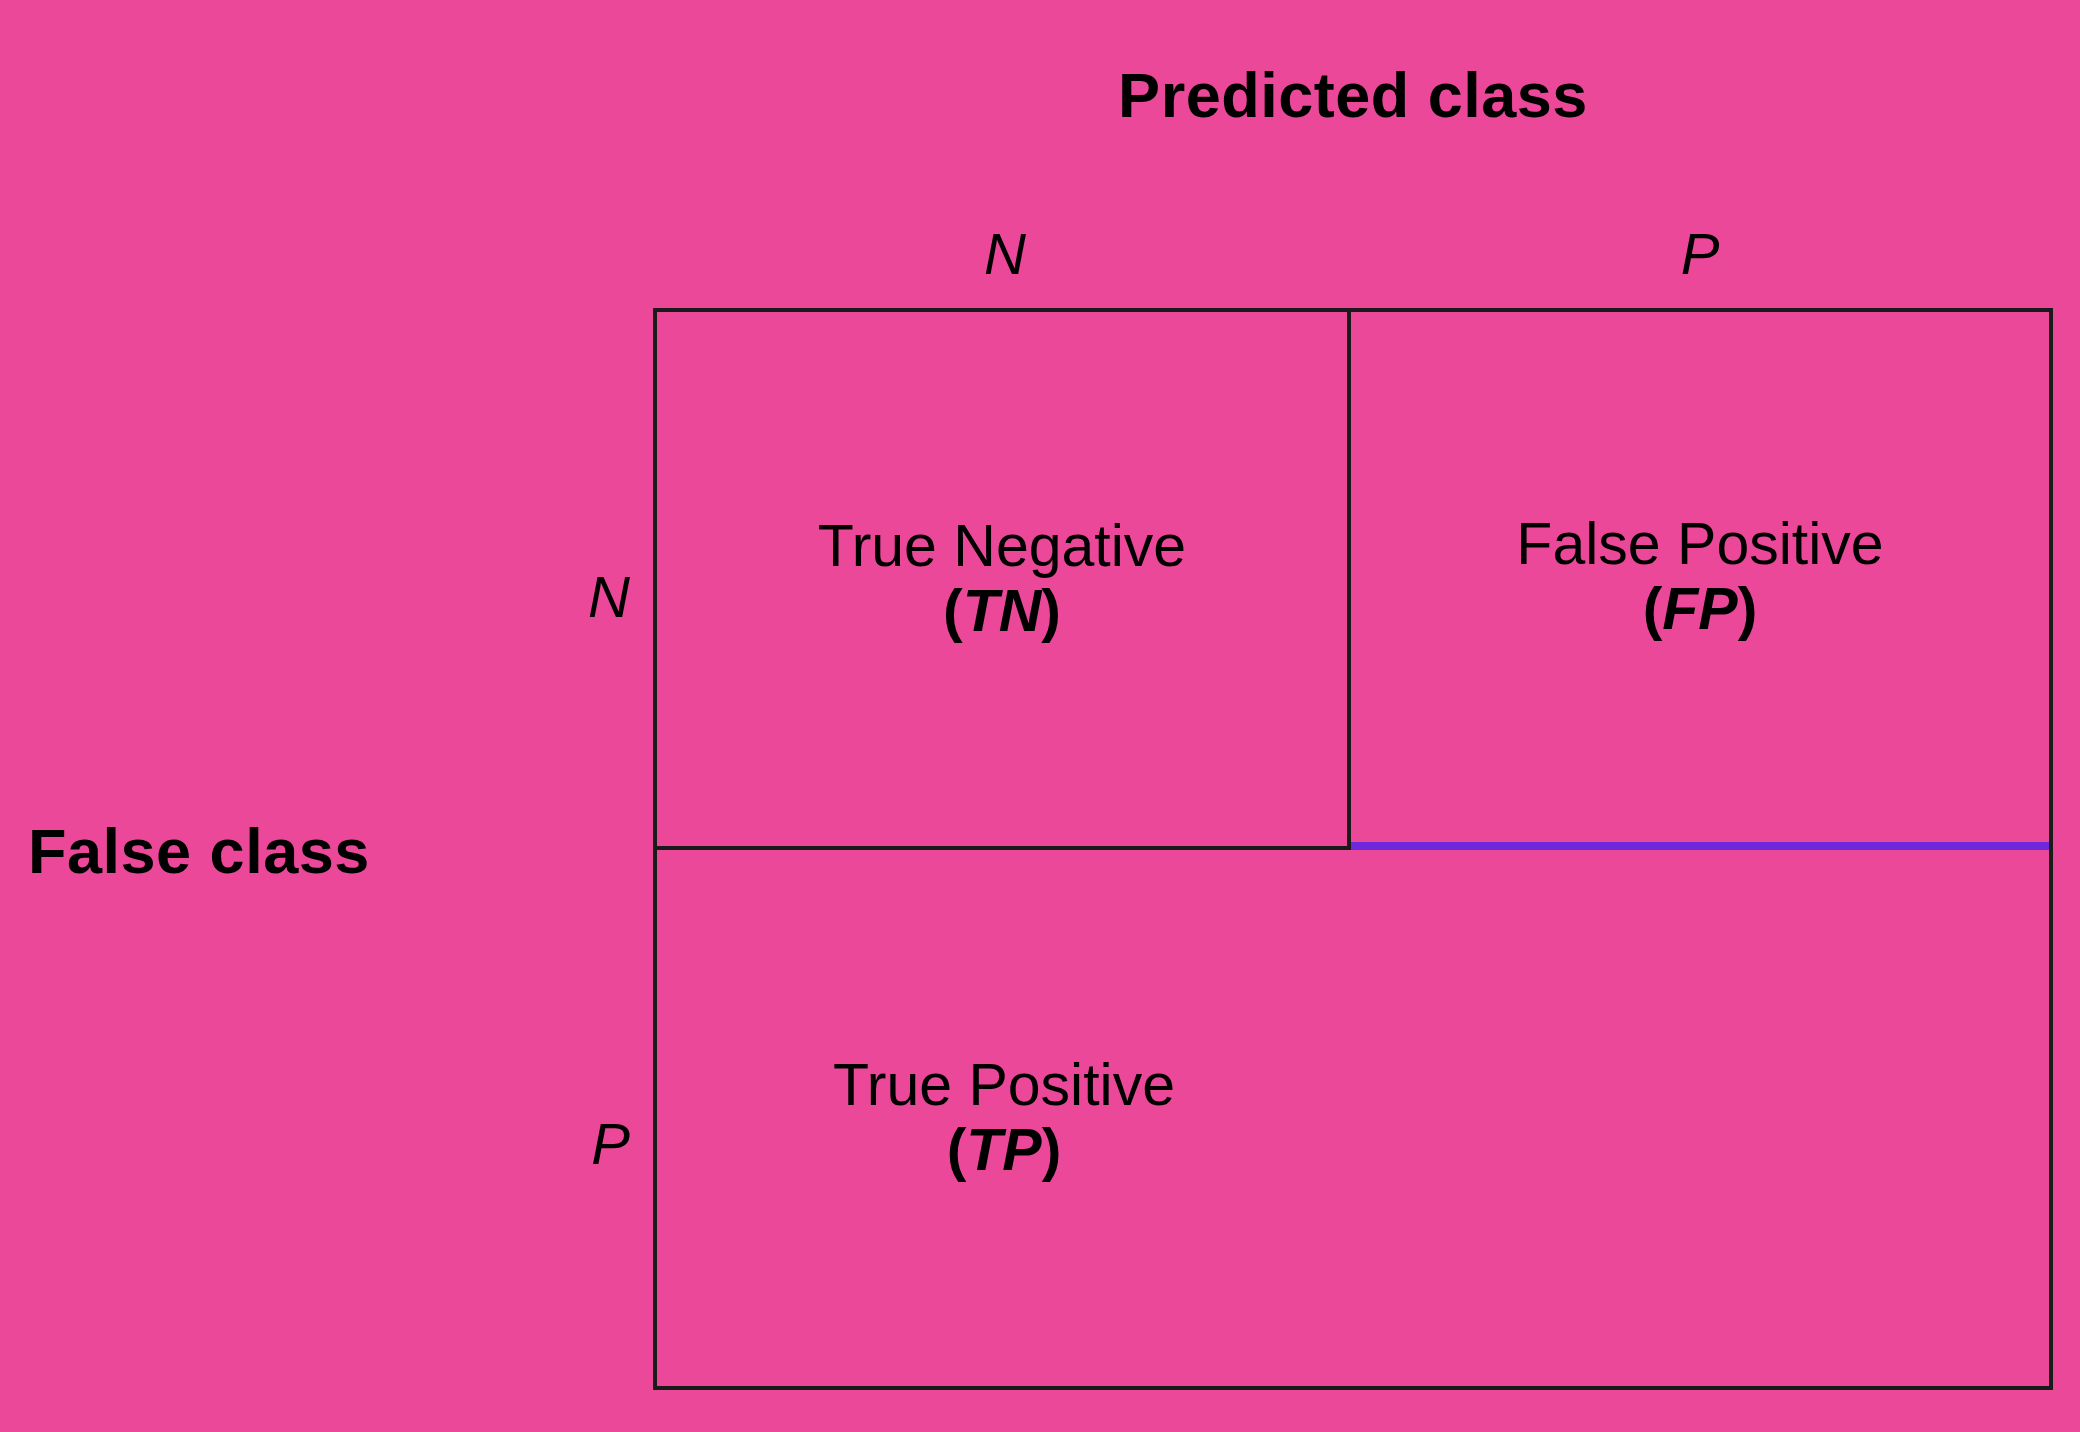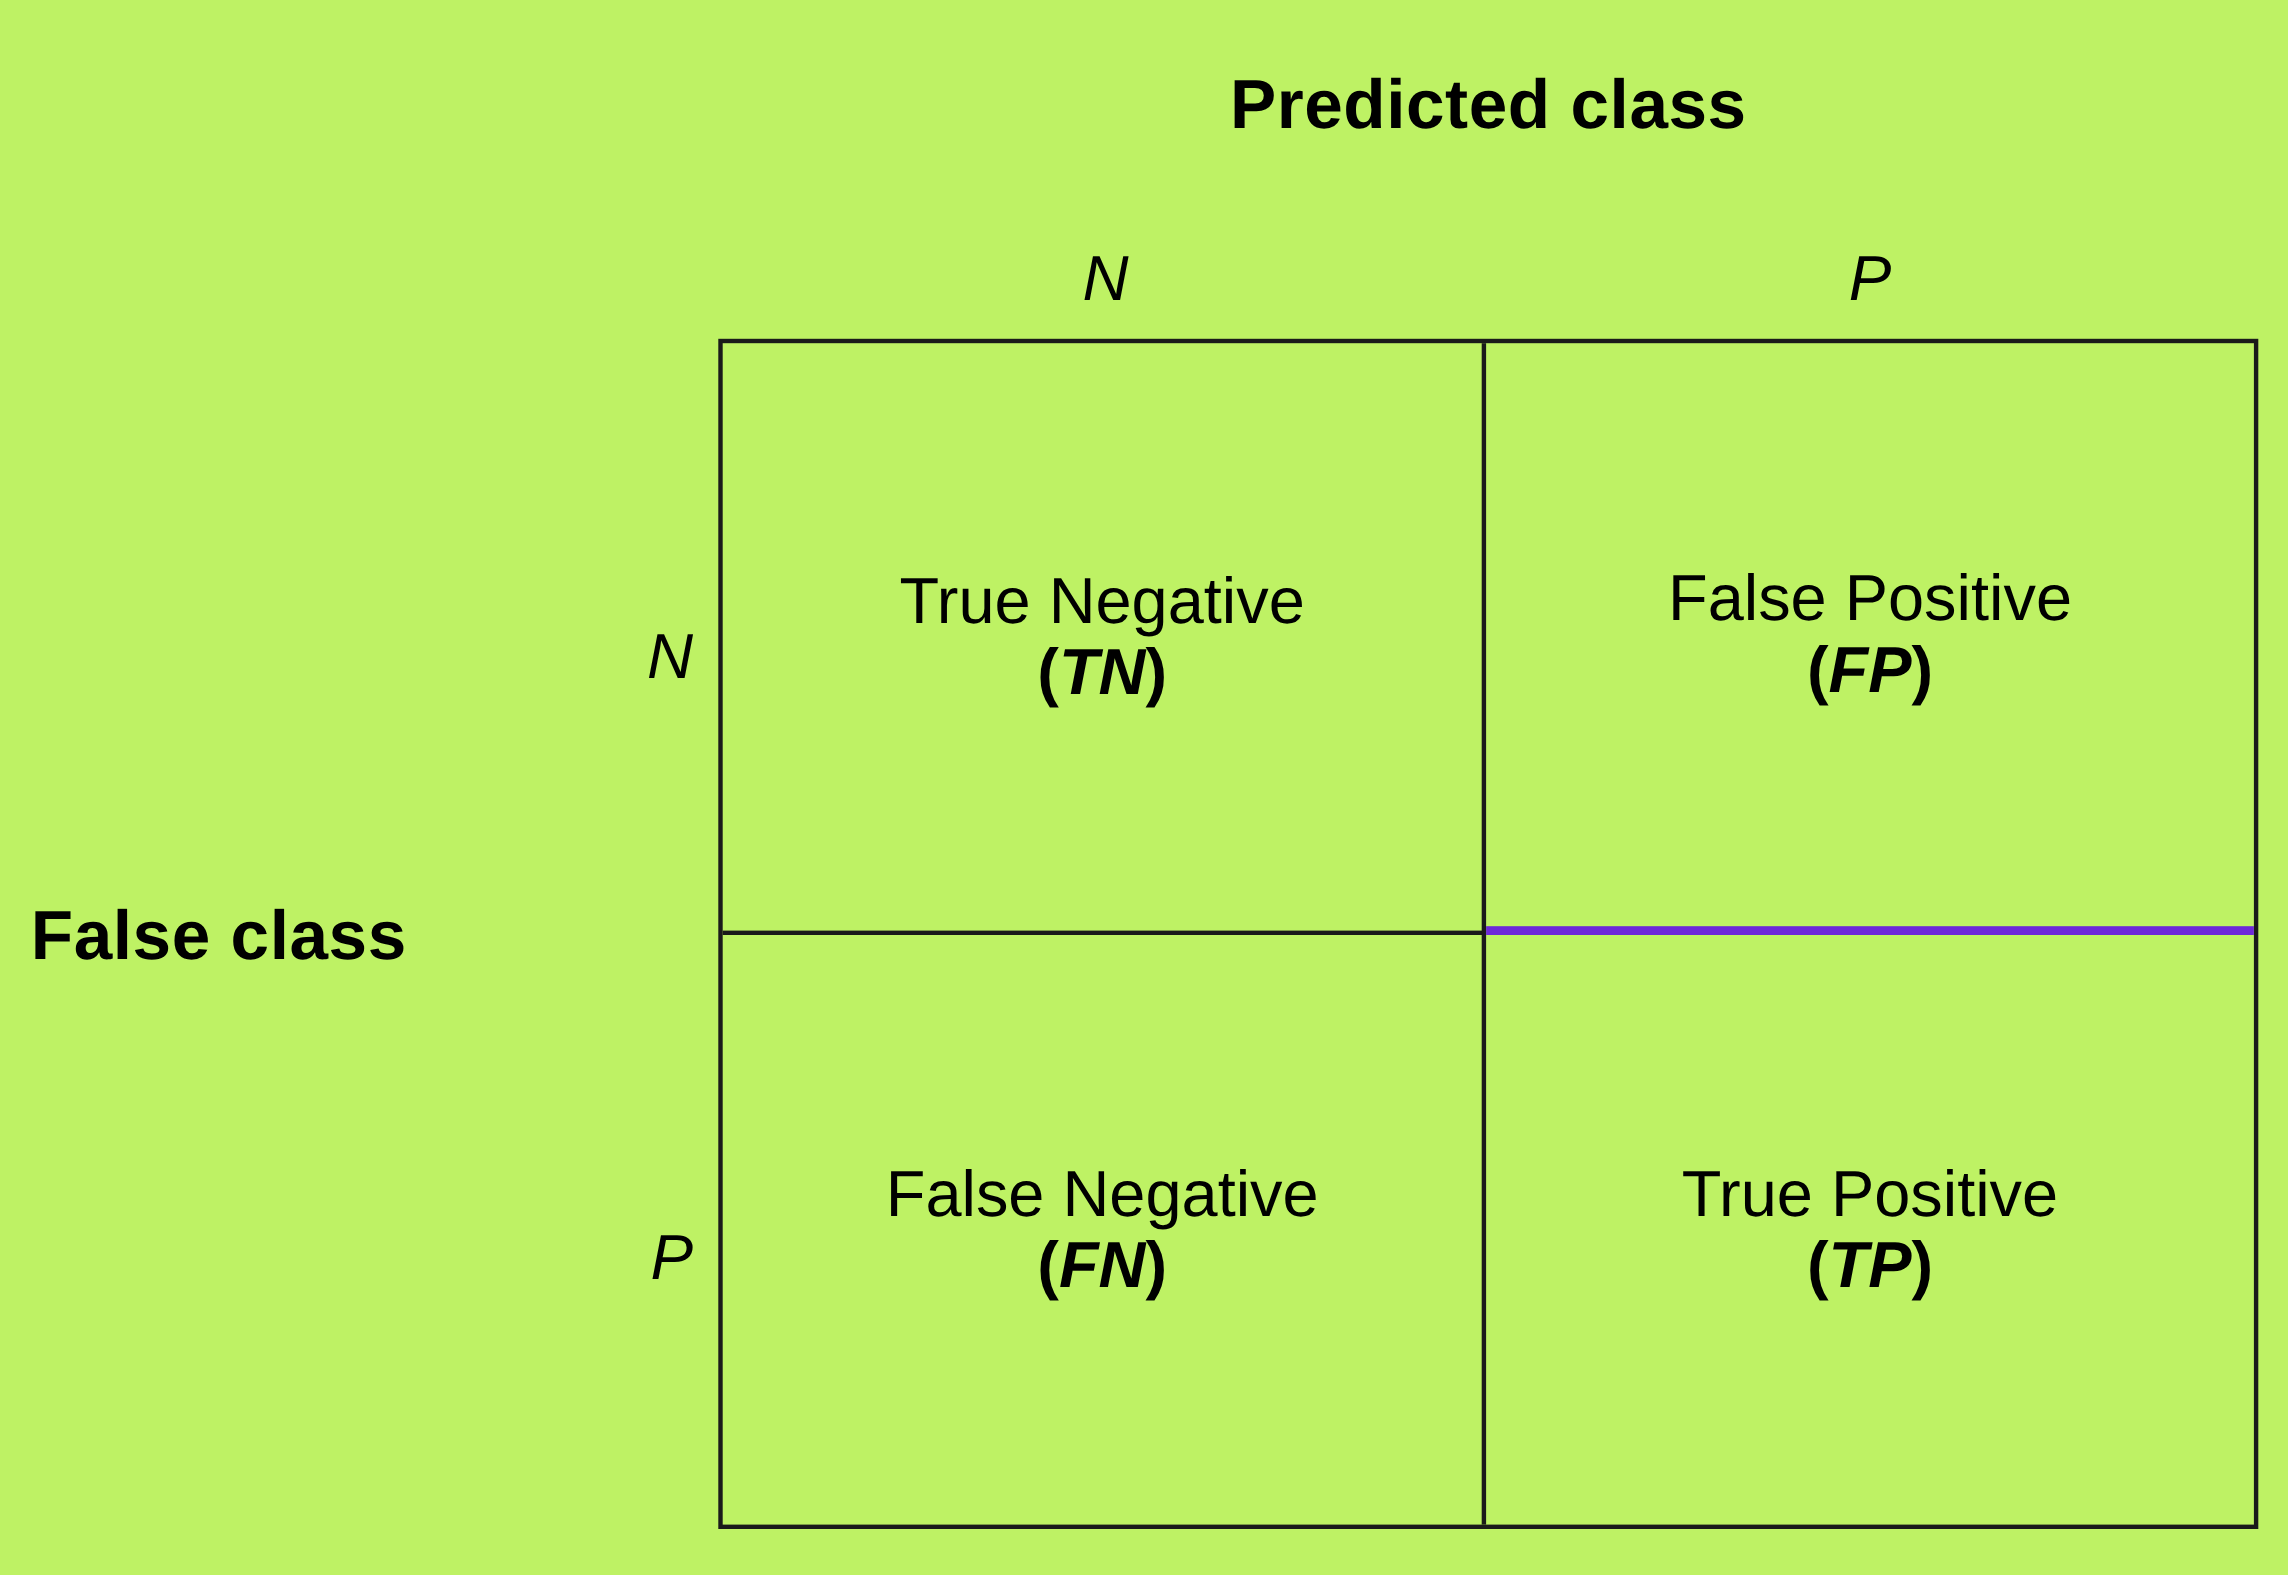--- a/index.html
+++ b/index.html
@@ -10,21 +10,21 @@
   }
   body {
     font-family: "Liberation Sans", sans-serif;
     color: #000000;
   }
 
   #canvas {
     position: relative;
     width: 2080px;
     height: 1432px;
-    background: #bef264;
+    background: #ec4899;
     overflow: hidden;
   }
 
   
   .predicted-title {
     position: absolute;
     left: 653px;
     top: 62px;
     width: 1400px;
     text-align: center;
@@ -149,26 +149,20 @@
       </div>
     </div>
 
     <div class="cell cell-fp">
       <div class="cell-name">False Positive</div>
       <div class="cell-abbr">
         <span class="paren">(</span><span class="abbr-code">FP</span><span class="paren">)</span>
       </div>
     </div>
 
-    <div class="cell cell-fn">
-      <div class="cell-name">False Negative</div>
-      <div class="cell-abbr">
-        <span class="paren">(</span><span class="abbr-code">FN</span><span class="paren">)</span>
-      </div>
-    </div>
 
     <div class="cell cell-tp">
       <div class="cell-name">True Positive</div>
       <div class="cell-abbr">
         <span class="paren">(</span><span class="abbr-code">TP</span><span class="paren">)</span>
       </div>
     </div>
 
   </div>
 </div>

